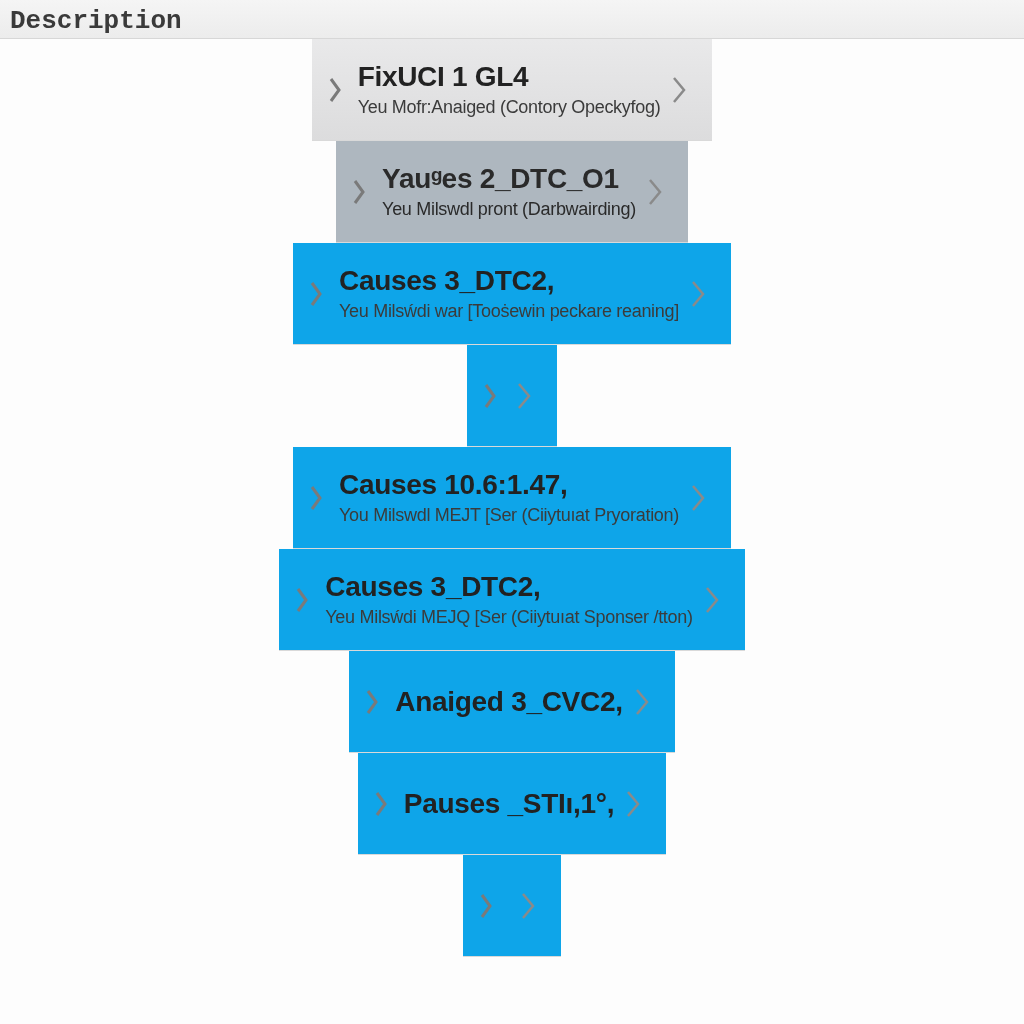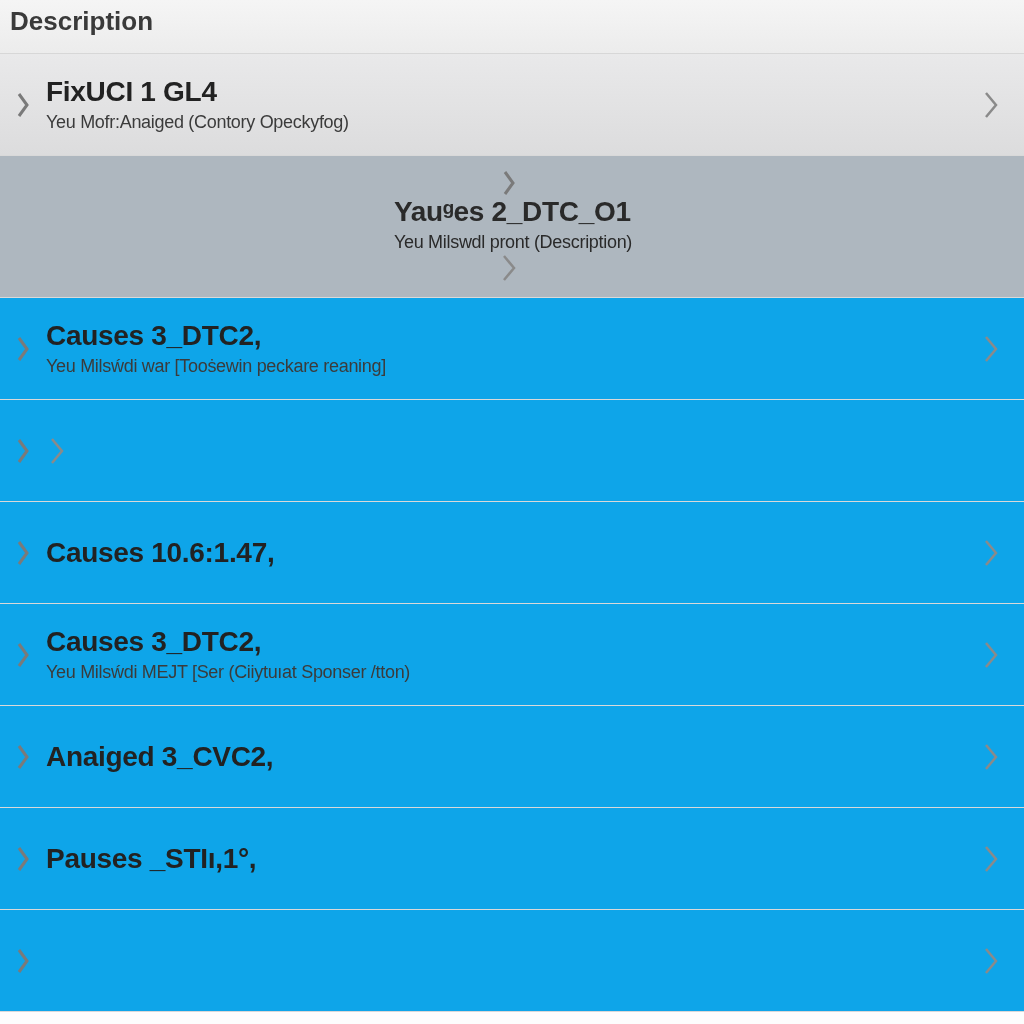--- a/index.html
+++ b/index.html
@@ -8,45 +8,46 @@
       box-sizing: border-box;
     }
     body {
       font-family: Arial, Helvetica, sans-serif;
       background: #fdfdfd;
       width: 1024px;
       height: 1024px;
       overflow: hidden;
     }
     .header {
-      padding: 6px 10px 16px 10px;
+      padding: 6px 10px 2px 10px;
       font-size: 26px;
       font-weight: bold;
       color: #3a3a3a;
       background: linear-gradient(#f5f5f5, #ececec);
       border-bottom: 1px solid #d7d7d7;
+      font-family: Liberation Mono, monospace;
     }
     .list {
       display: flex;
       flex-direction: column;
+      align-items: center;
     }
     .row {
       display: flex;
       align-items: center;
       padding: 14px 14px 14px 8px;
       border-bottom: 1px solid #d9d9d9;
       background: #0ea5e9;
       min-height: 102px;
     }
     .row.shaded {
       background: linear-gradient(#e9e9ea, #dcdcdd);
     }
     .row.selected {
       background: #aeb7bf;
-      flex-direction: column;
     }
     .chevron-left {
       width: 30px;
       display: flex;
       justify-content: center;
       align-items: center;
       color: #7a7a7a;
       flex-shrink: 0;
     }
     .chevron-left svg {
@@ -116,21 +117,21 @@
   </div>
 
   <div class="row selected">
     <div class="chevron-left">
       <svg viewBox="0 0 16 26">
           <path d="M4 2 L12 13 L4 24" fill="none" stroke="currentColor" stroke-width="3"></path>
         </svg>
     </div>
     <div class="content">
       <div class="title">Yauᵍes 2_DTC_O1</div>
-      <div class="subtitle">Yeu Milswdl pront (Description)</div>
+      <div class="subtitle">Yeu Milswdl pront (Darbwairding)</div>
     </div>
     <div class="chevron-right">
       <svg viewBox="0 0 18 30">
           <path d="M4 3 L14 15 L4 27" fill="none" stroke="currentColor" stroke-width="2.5"></path>
         </svg>
     </div>
   </div>
 
   <div class="row">
     <div class="chevron-left">
@@ -163,37 +164,38 @@
   </div>
 
   <div class="row">
     <div class="chevron-left">
       <svg viewBox="0 0 16 26">
           <path d="M4 2 L12 13 L4 24" fill="none" stroke="currentColor" stroke-width="3"></path>
         </svg>
     </div>
     <div class="content">
       <div class="title">Causes 10.6:1.47,</div>
+      <div class="subtitle">You Milswdl MEJT [Ser (Ciiytuıat Pryoration)</div>
     </div>
     <div class="chevron-right">
       <svg viewBox="0 0 18 30">
           <path d="M4 3 L14 15 L4 27" fill="none" stroke="currentColor" stroke-width="2.5"></path>
         </svg>
     </div>
   </div>
 
   <div class="row">
     <div class="chevron-left">
       <svg viewBox="0 0 16 26">
           <path d="M4 2 L12 13 L4 24" fill="none" stroke="currentColor" stroke-width="3"></path>
         </svg>
     </div>
     <div class="content">
       <div class="title">Causes 3_DTC2,</div>
-      <div class="subtitle">Yeu Milsẃdi MEJT [Ser (Ciiytuıat Sponser /tton)</div>
+      <div class="subtitle">Yeu Milsẃdi MEJQ [Ser (Ciiytuıat Sponser /tton)</div>
     </div>
     <div class="chevron-right">
       <svg viewBox="0 0 18 30">
           <path d="M4 3 L14 15 L4 27" fill="none" stroke="currentColor" stroke-width="2.5"></path>
         </svg>
     </div>
   </div>
 
   <div class="row">
     <div class="chevron-left">

